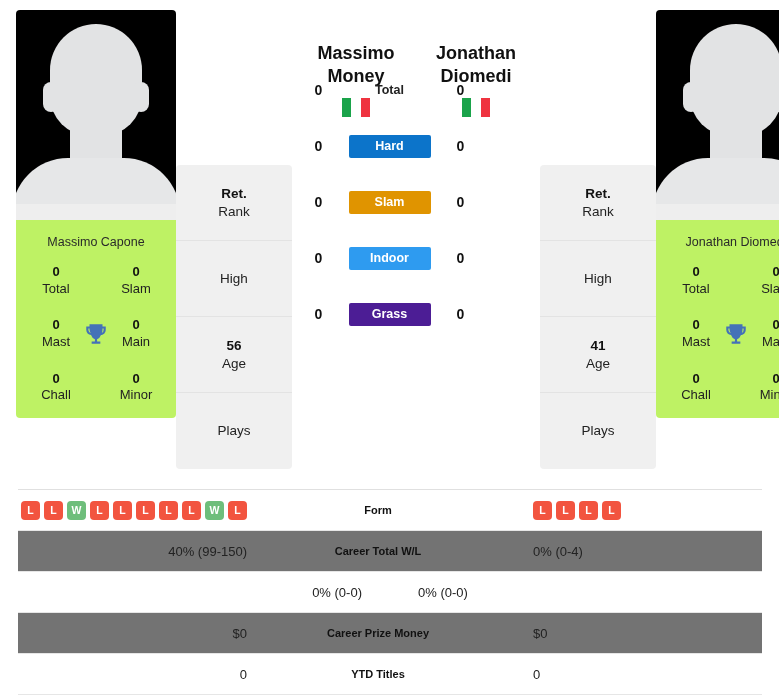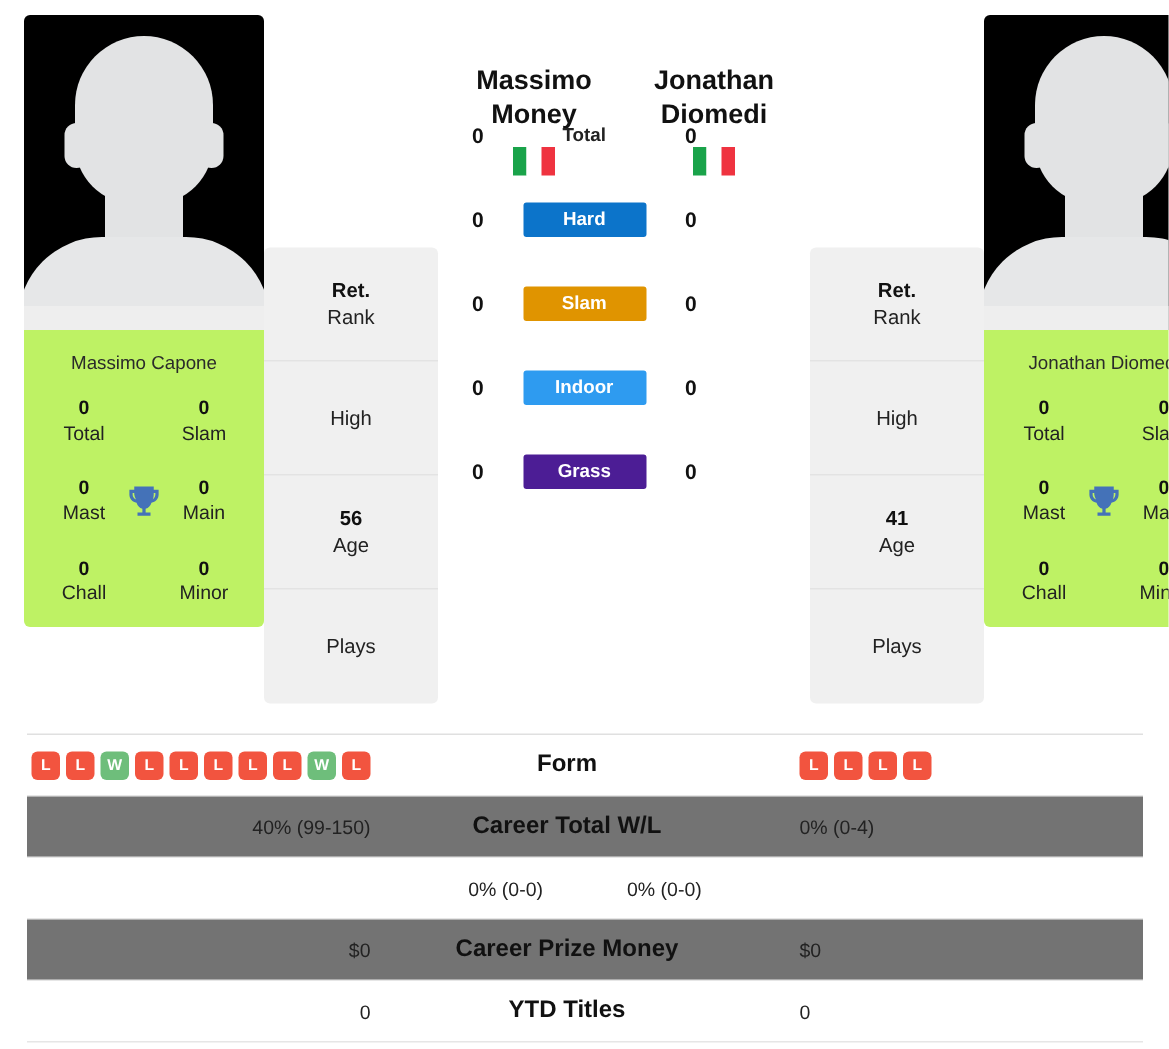--- a/index.html
+++ b/index.html
@@ -221,21 +221,21 @@
     align-items: center;
     justify-content: center;
     font-size: 13px;
     color: #222;
   }
   .trow .c-right { justify-content: flex-start; padding-left: 40px; }
   .trow .c-left { justify-content: flex-end; padding-right: 16px; }
   .trow .c-mid {
     flex: 0 0 230px;
     text-align: center;
-    font-size: 16px;
+    font-size: 11px;
     font-weight: bold;
     color: #111;
   }
   .form-wrap { display: flex; gap: 4px; }
   .form-badge {
     width: 19px;
     height: 19px;
     border-radius: 4px;
     color: #ffffff;
     font-size: 10.5px;

